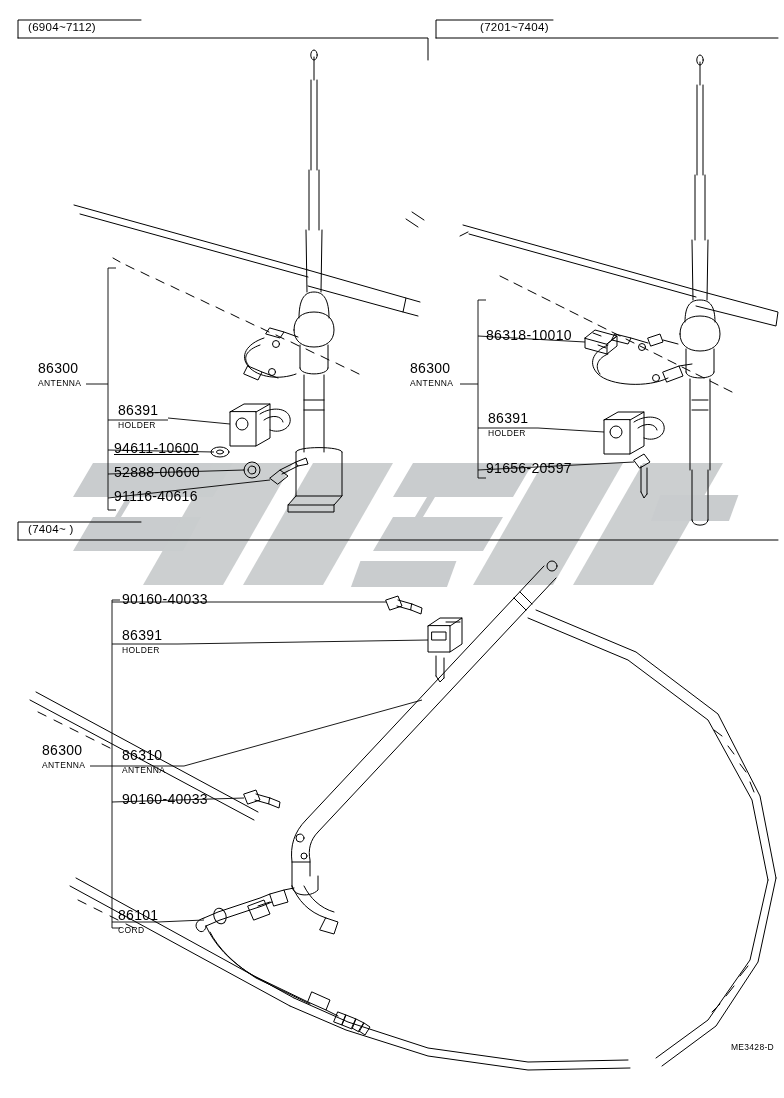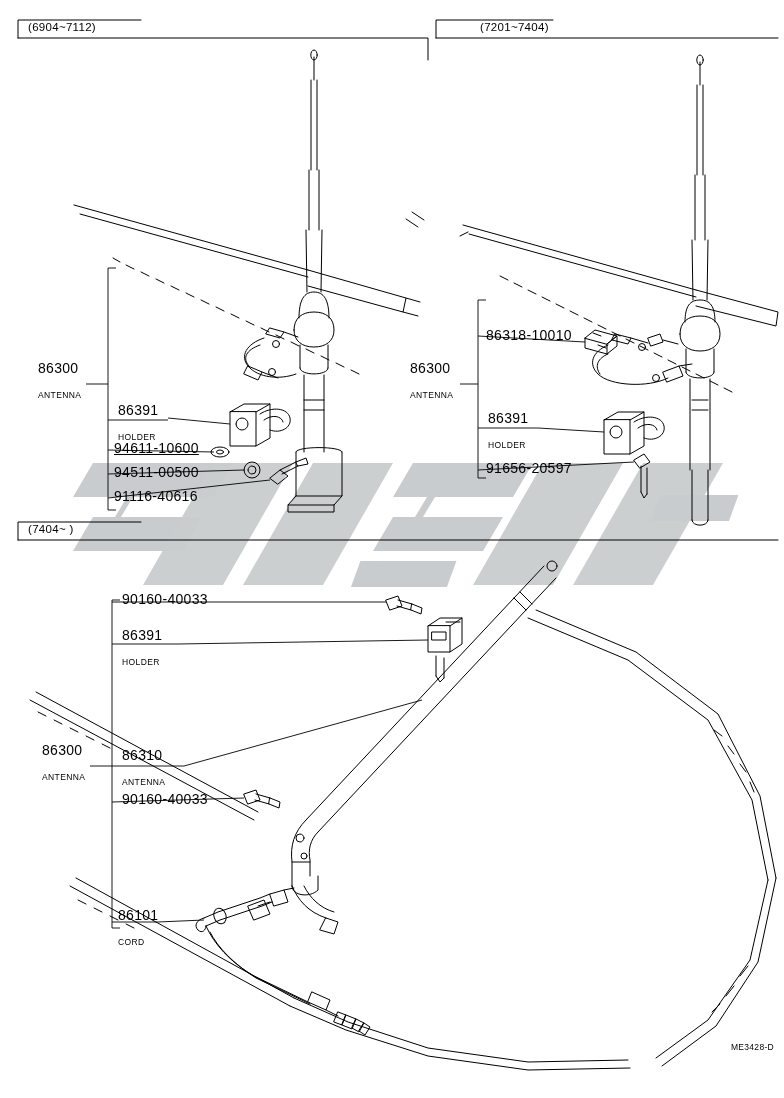--- a/index.html
+++ b/index.html
@@ -9,21 +9,21 @@
     font-family:"Liberation Sans", sans-serif;
     color:#000;
     position:relative;
     overflow:hidden;
   }
   #sheet{position:absolute;left:8px;top:0;width:784px;height:1098px;}
   svg.layer{position:absolute;left:0;top:0;width:784px;height:1098px;}
   .txt{position:absolute;font-size:11px;letter-spacing:0.3px;white-space:nowrap;line-height:11px;}
   .txt.sec{font-size:11.5px;}
   .code{font-size:14px;}
-  .sub{font-size:8.5px;letter-spacing:0.4px;margin-top:12px;}
+  .sub{font-size:8.5px;letter-spacing:0.4px;}
   .wm{
     position:absolute;
     left:55px;top:455px;
     width:690px;height:180px;
     pointer-events:none;
   }
   .diagcode{position:absolute;right:18px;bottom:46px;font-size:8.5px;letter-spacing:0.3px;}
 </style>
 </head>
 <body>
@@ -304,21 +304,21 @@
   <div class="txt sec" style="left:434px;top:22px;margin-left:38px;">(7201~7404)</div>
   <div class="txt sec" style="left:20px;top:524px;">(7404~      )</div>
 
   <div class="txt code" style="left:30px;top:363px;">86300</div>
   <div class="txt sub" style="left:30px;top:378px;">ANTENNA</div>
 
   <div class="txt code" style="left:110px;top:405px;">86391</div>
   <div class="txt sub" style="left:110px;top:420px;">HOLDER</div>
 
   <div class="txt code" style="left:106px;top:443px;text-decoration:underline;">94611-10600</div>
-  <div class="txt code" style="left:106px;top:467px;">94511-00500</div>
+  <div class="txt code" style="left:106px;top:467px;">52888-00600</div>
   <div class="txt code" style="left:106px;top:491px;">91116-40616</div>
 
   <div class="txt code" style="left:478px;top:330px;">86318-10010</div>
 
   <div class="txt code" style="left:402px;top:363px;">86300</div>
   <div class="txt sub" style="left:402px;top:378px;">ANTENNA</div>
 
   <div class="txt code" style="left:480px;top:413px;">86391</div>
   <div class="txt sub" style="left:480px;top:428px;">HOLDER</div>
 

